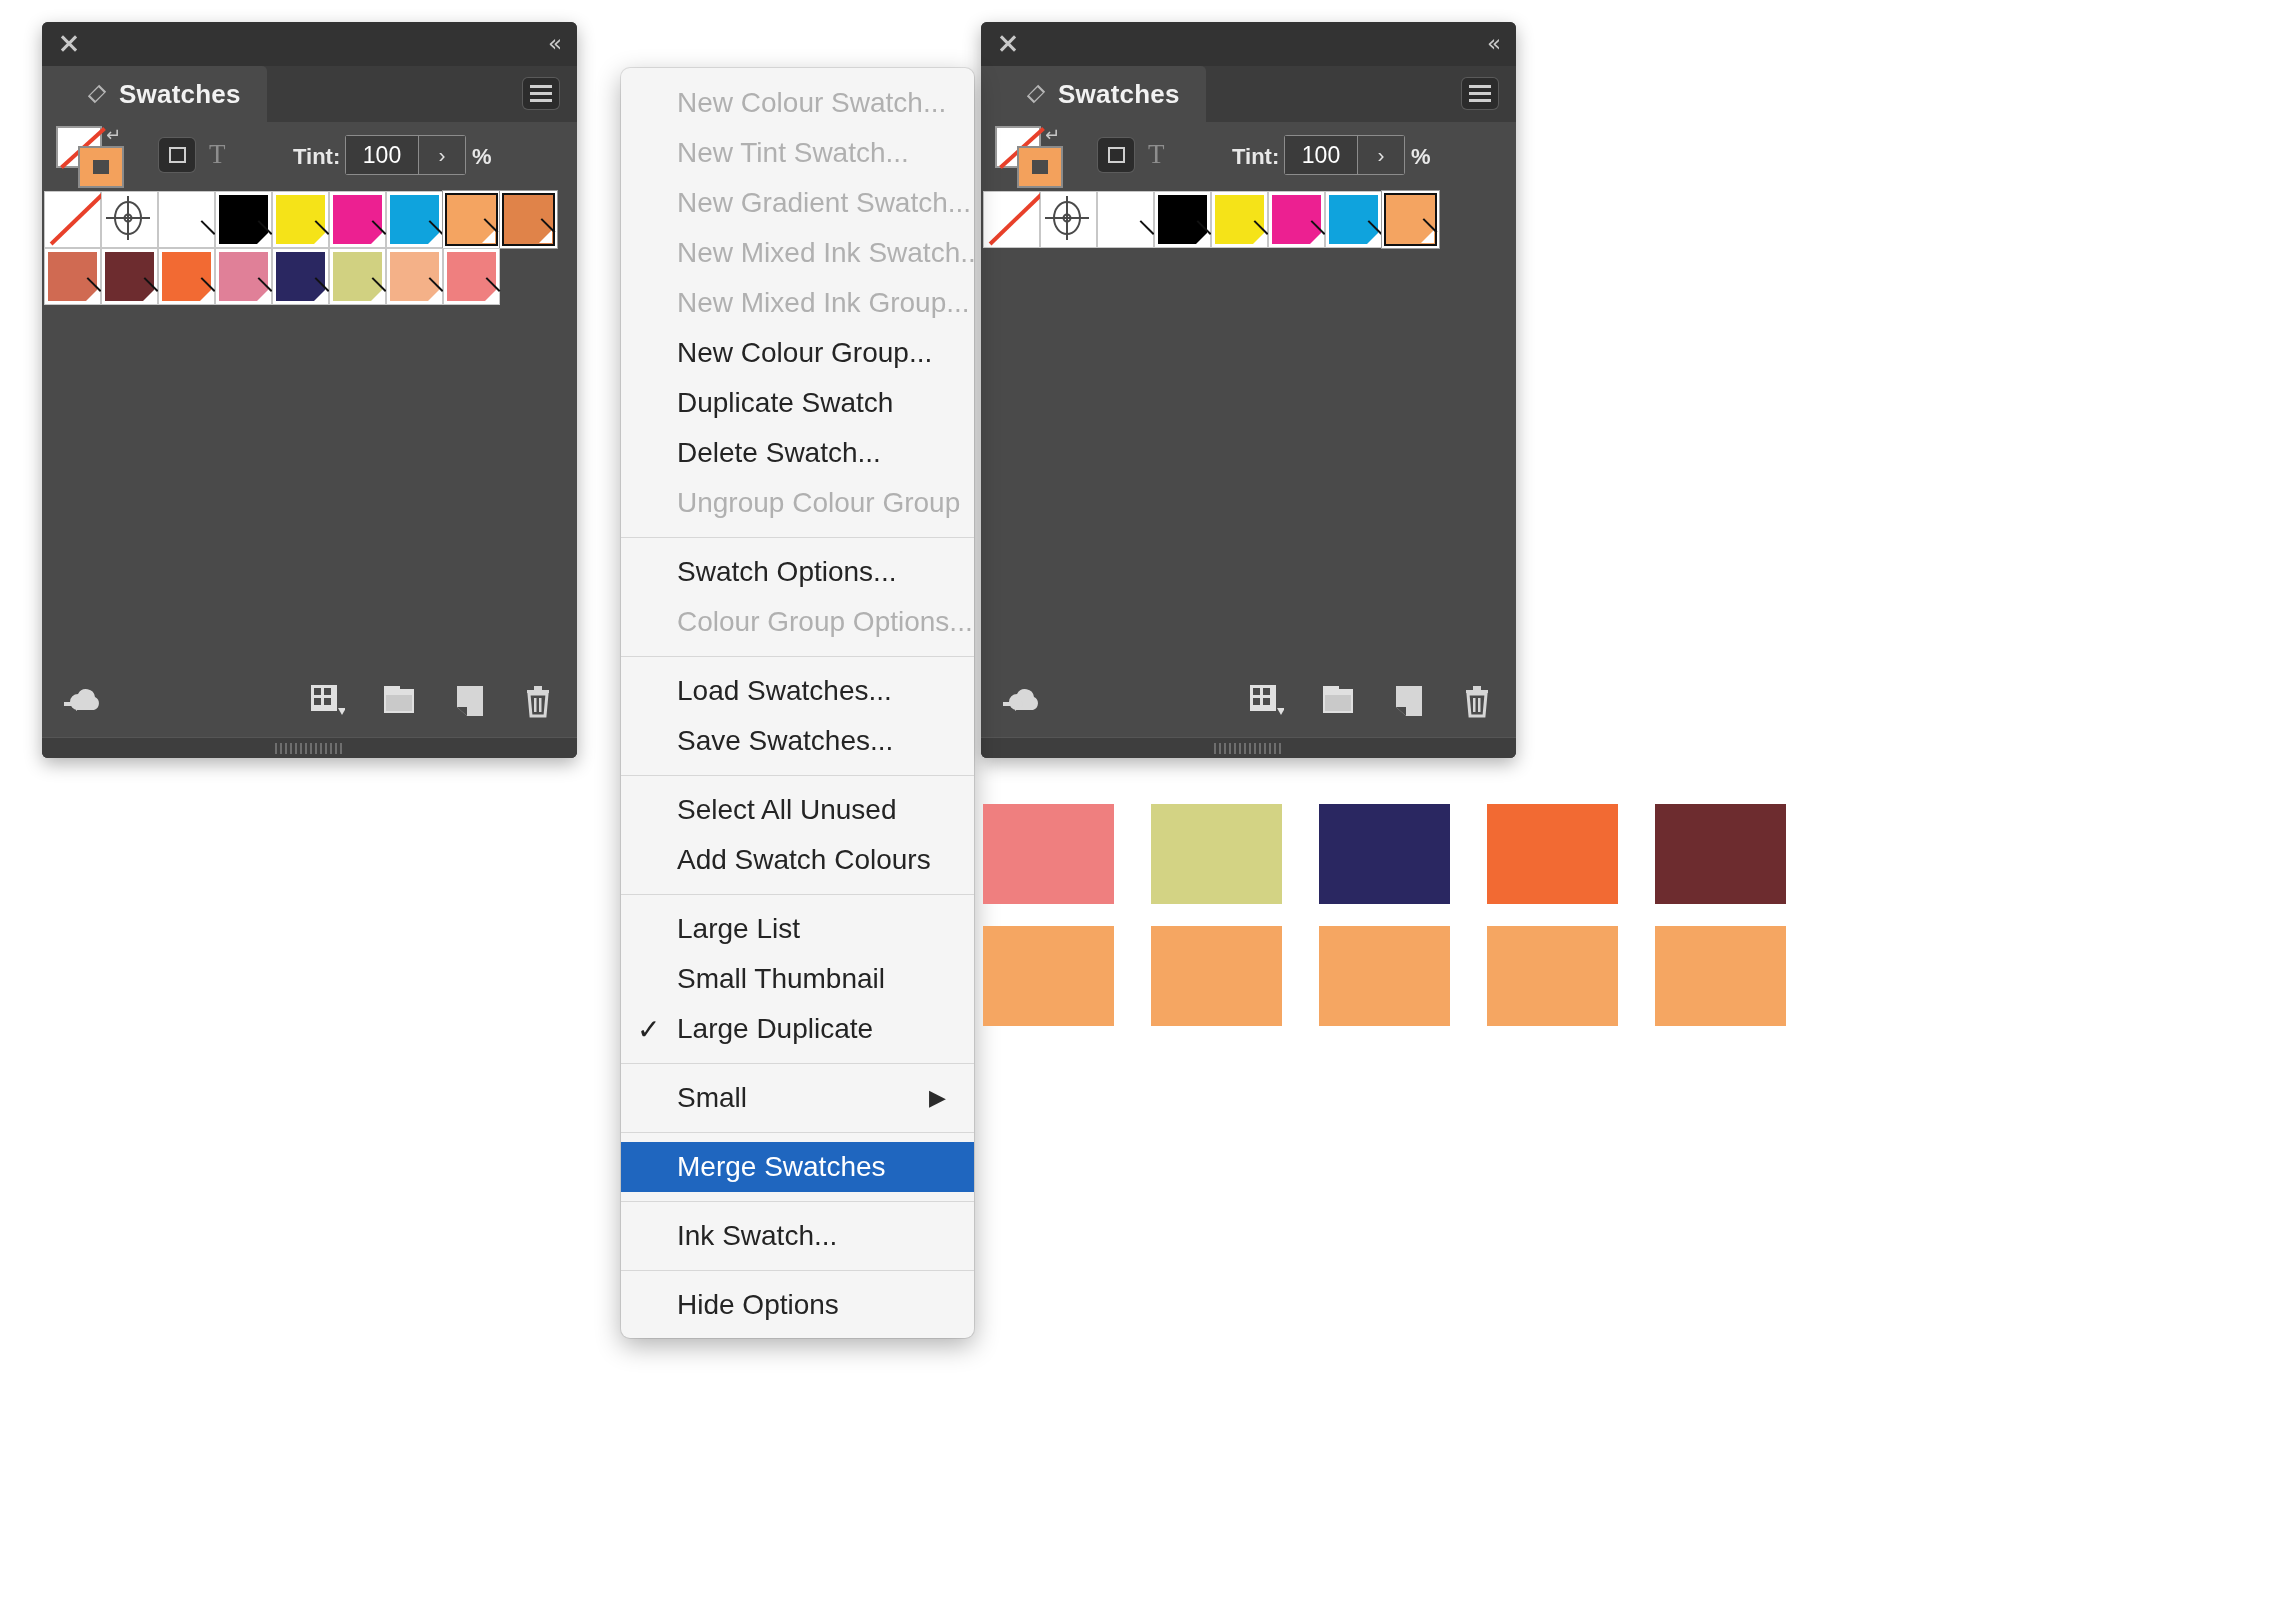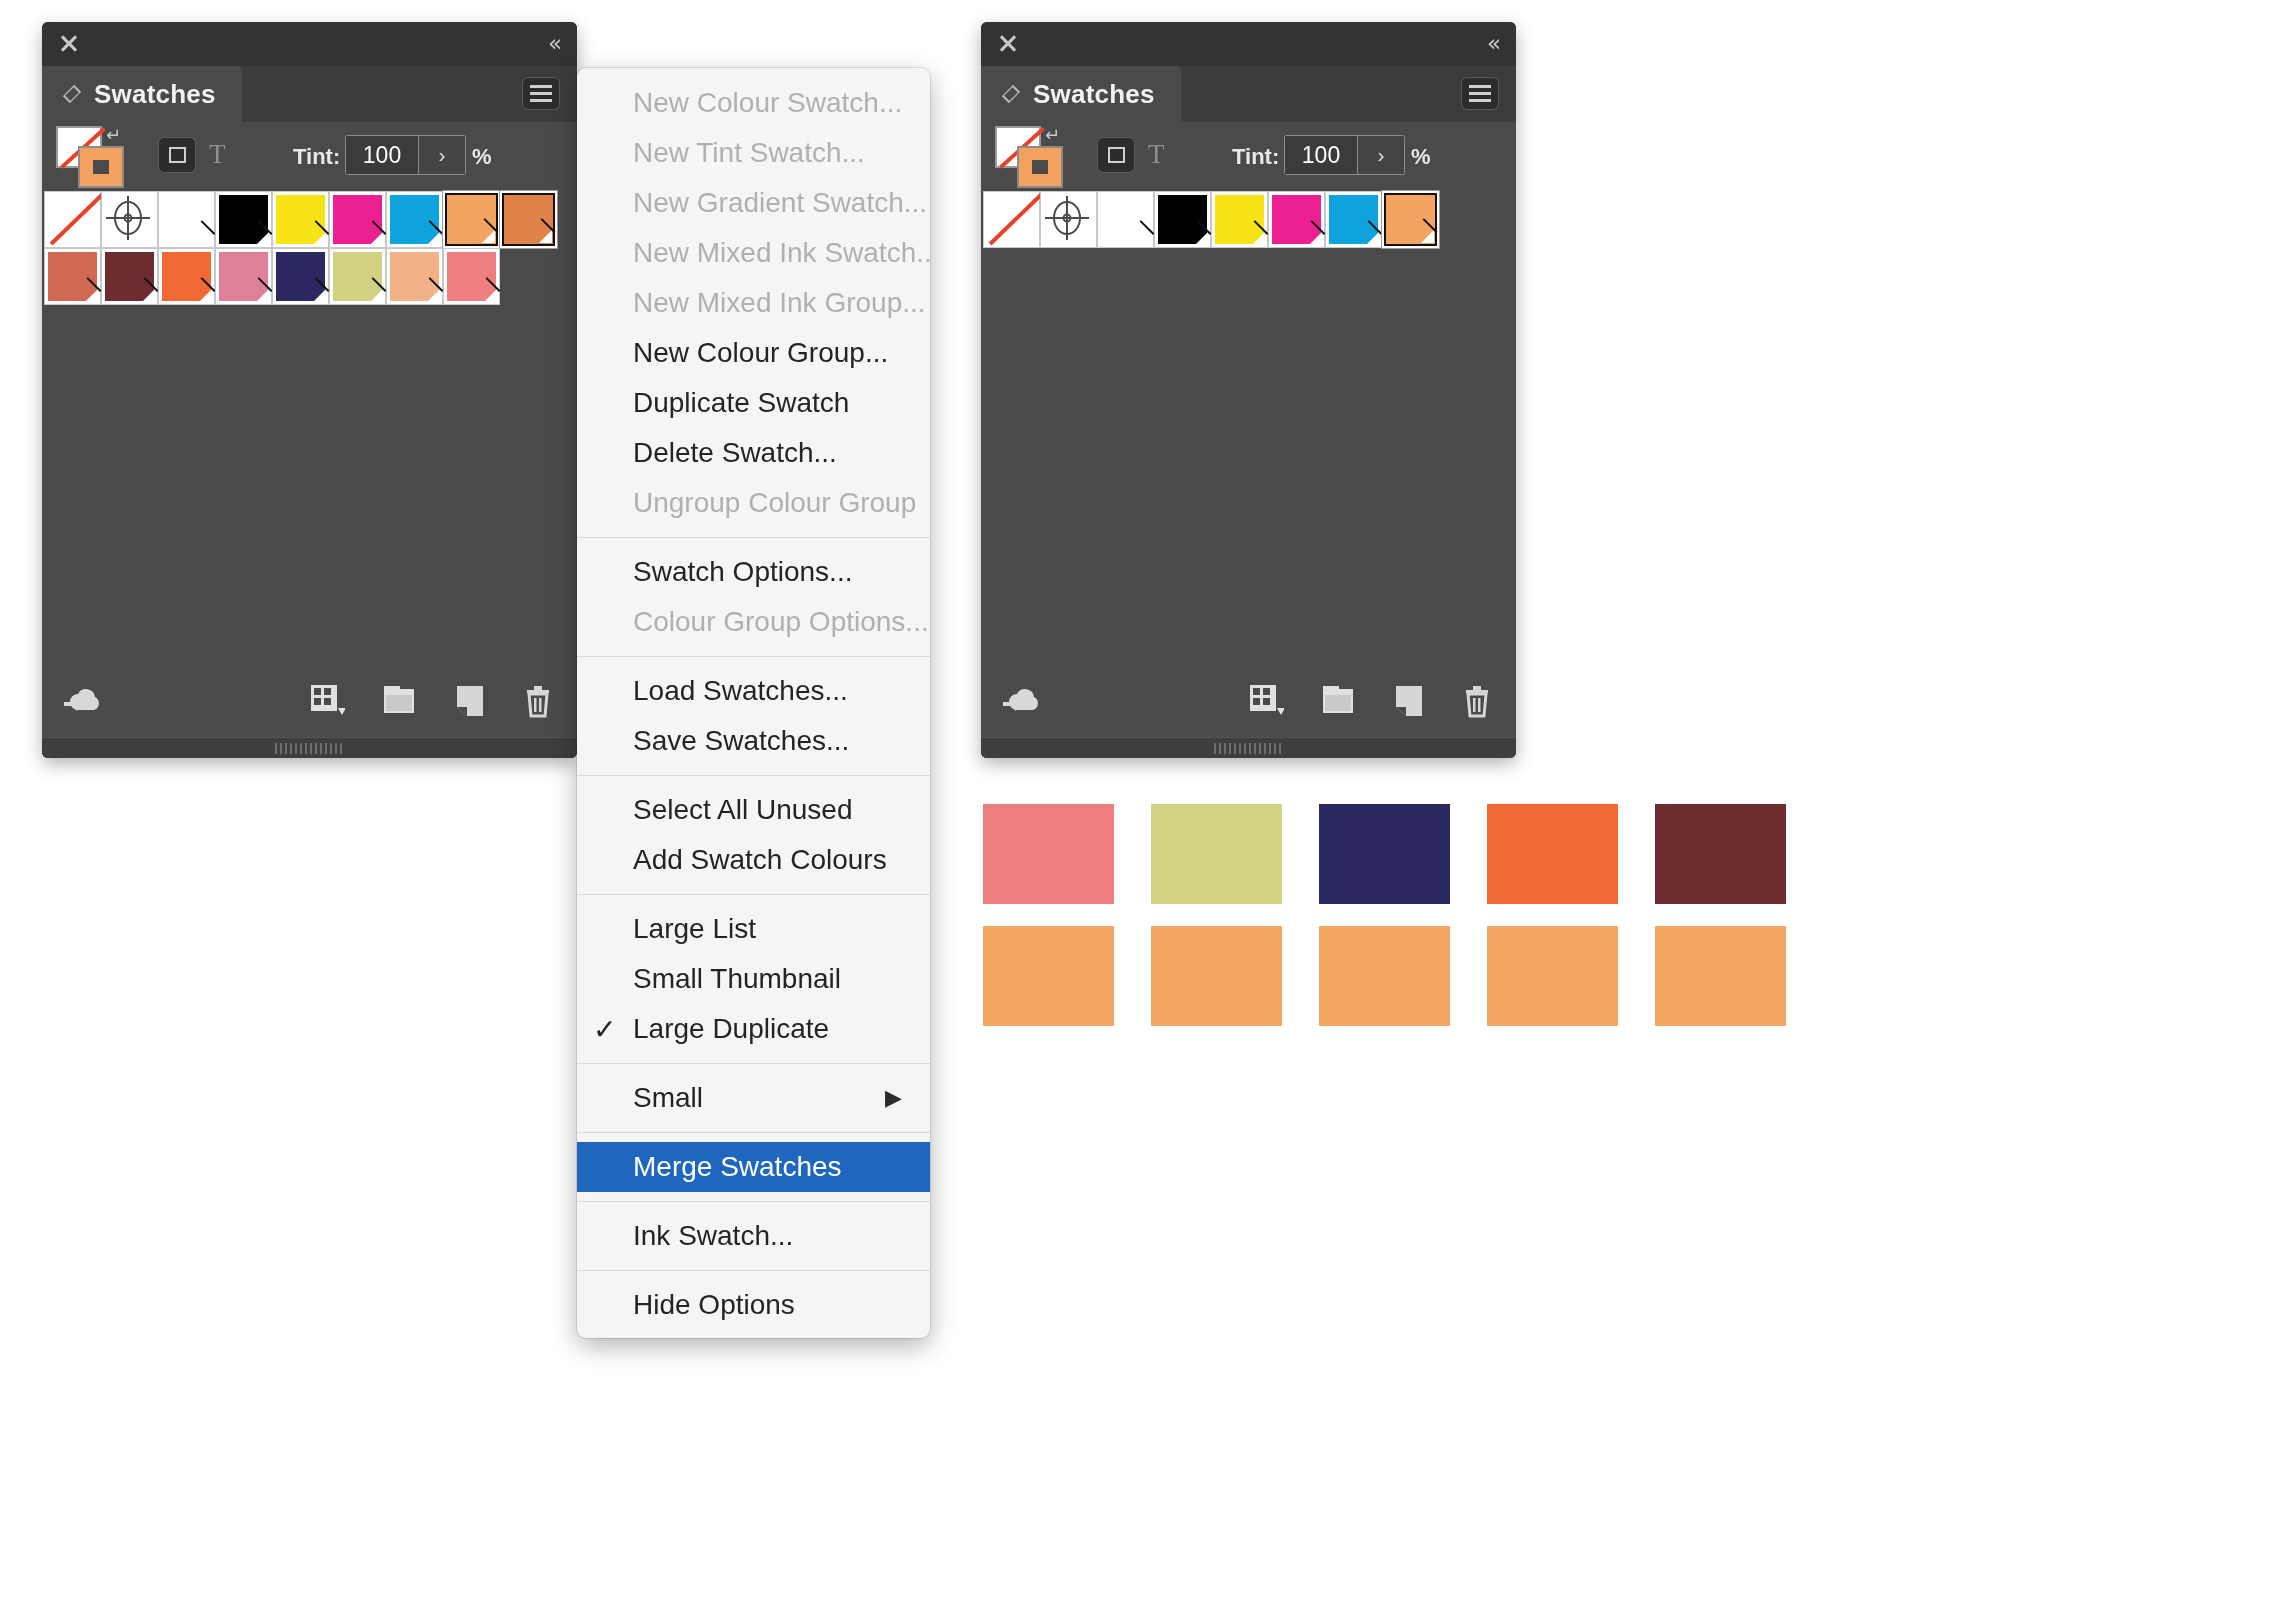--- a/index.html
+++ b/index.html
@@ -59,20 +59,21 @@
     letter-spacing: -3px;
     font-family: "DejaVu Sans", sans-serif;
     cursor: pointer;
     user-select: none;
   }
 
   .panel-tabrow {
     height: 56px;
     background: #3c3c3c;
     position: relative;
+    margin-left: 25px;
   }
   .tab {
     position: absolute;
     left: 0;
     top: 0;
     height: 56px;
     background: #4a4a4a;
     border-top-right-radius: 5px;
     display: flex;
     align-items: center;
@@ -344,20 +345,21 @@
   }
 
   
   .menu {
     position: absolute;
     background: #f5f5f5;
     border-radius: 9px;
     box-shadow: 0 8px 26px rgba(0,0,0,0.30), 0 0 0 1px rgba(0,0,0,0.10);
     padding: 10px 0 8px 0;
     overflow: hidden;
+    margin-left: 44px;
   }
   .menu-item {
     height: 50px;
     display: flex;
     align-items: center;
     padding: 0 30px 0 24px;
     font-size: 28px;
     color: #242424;
     white-space: nowrap;
     position: relative;

